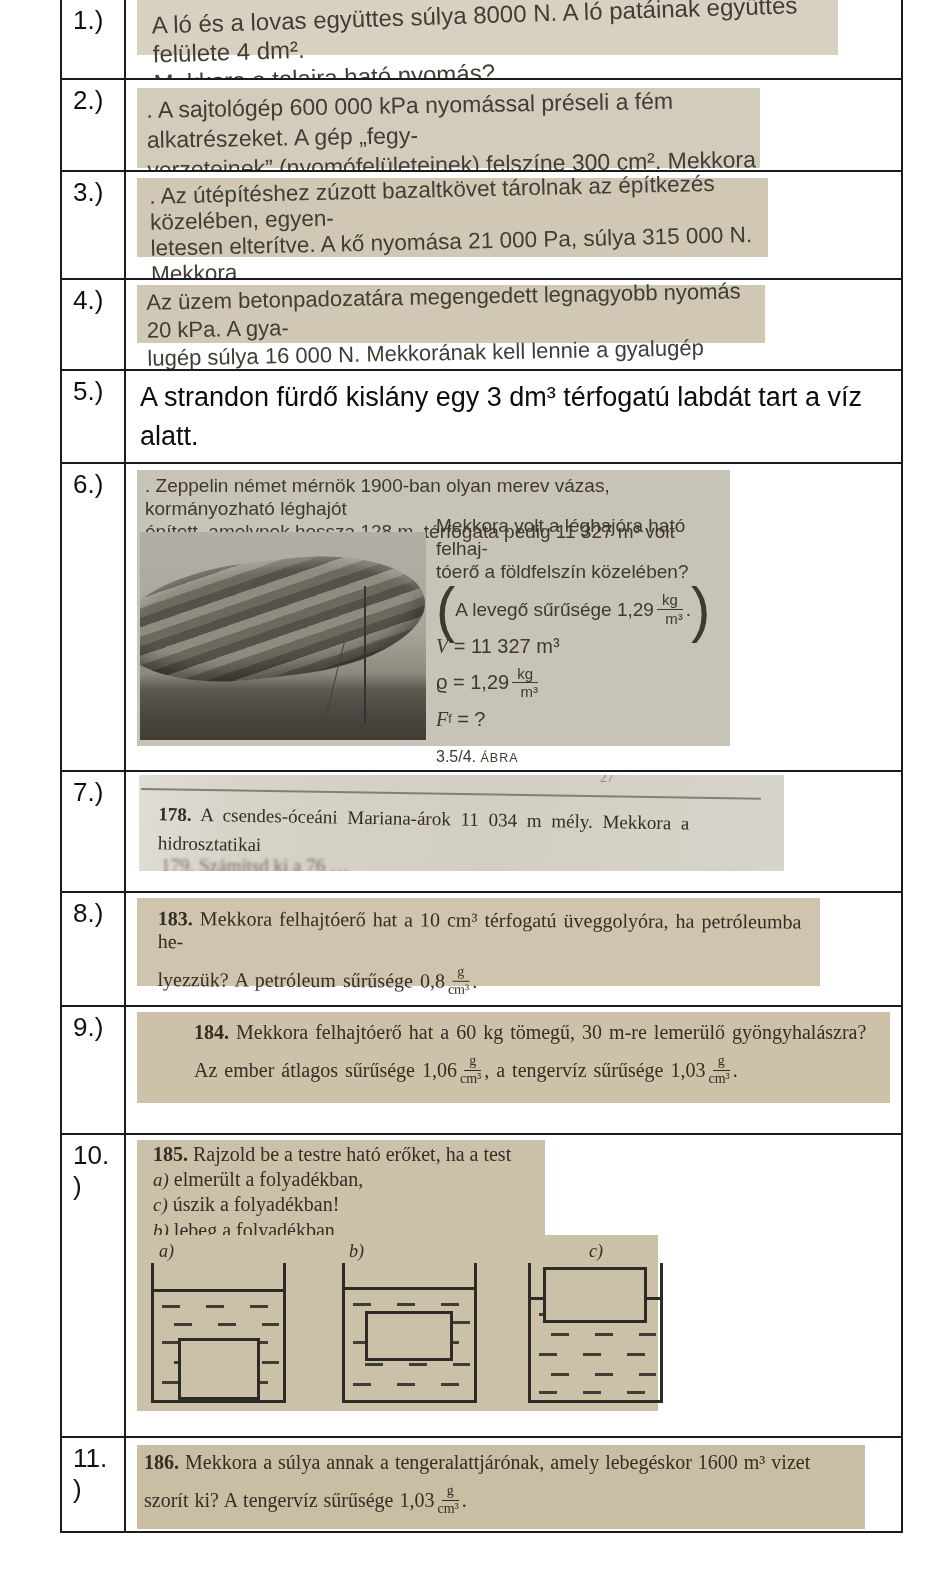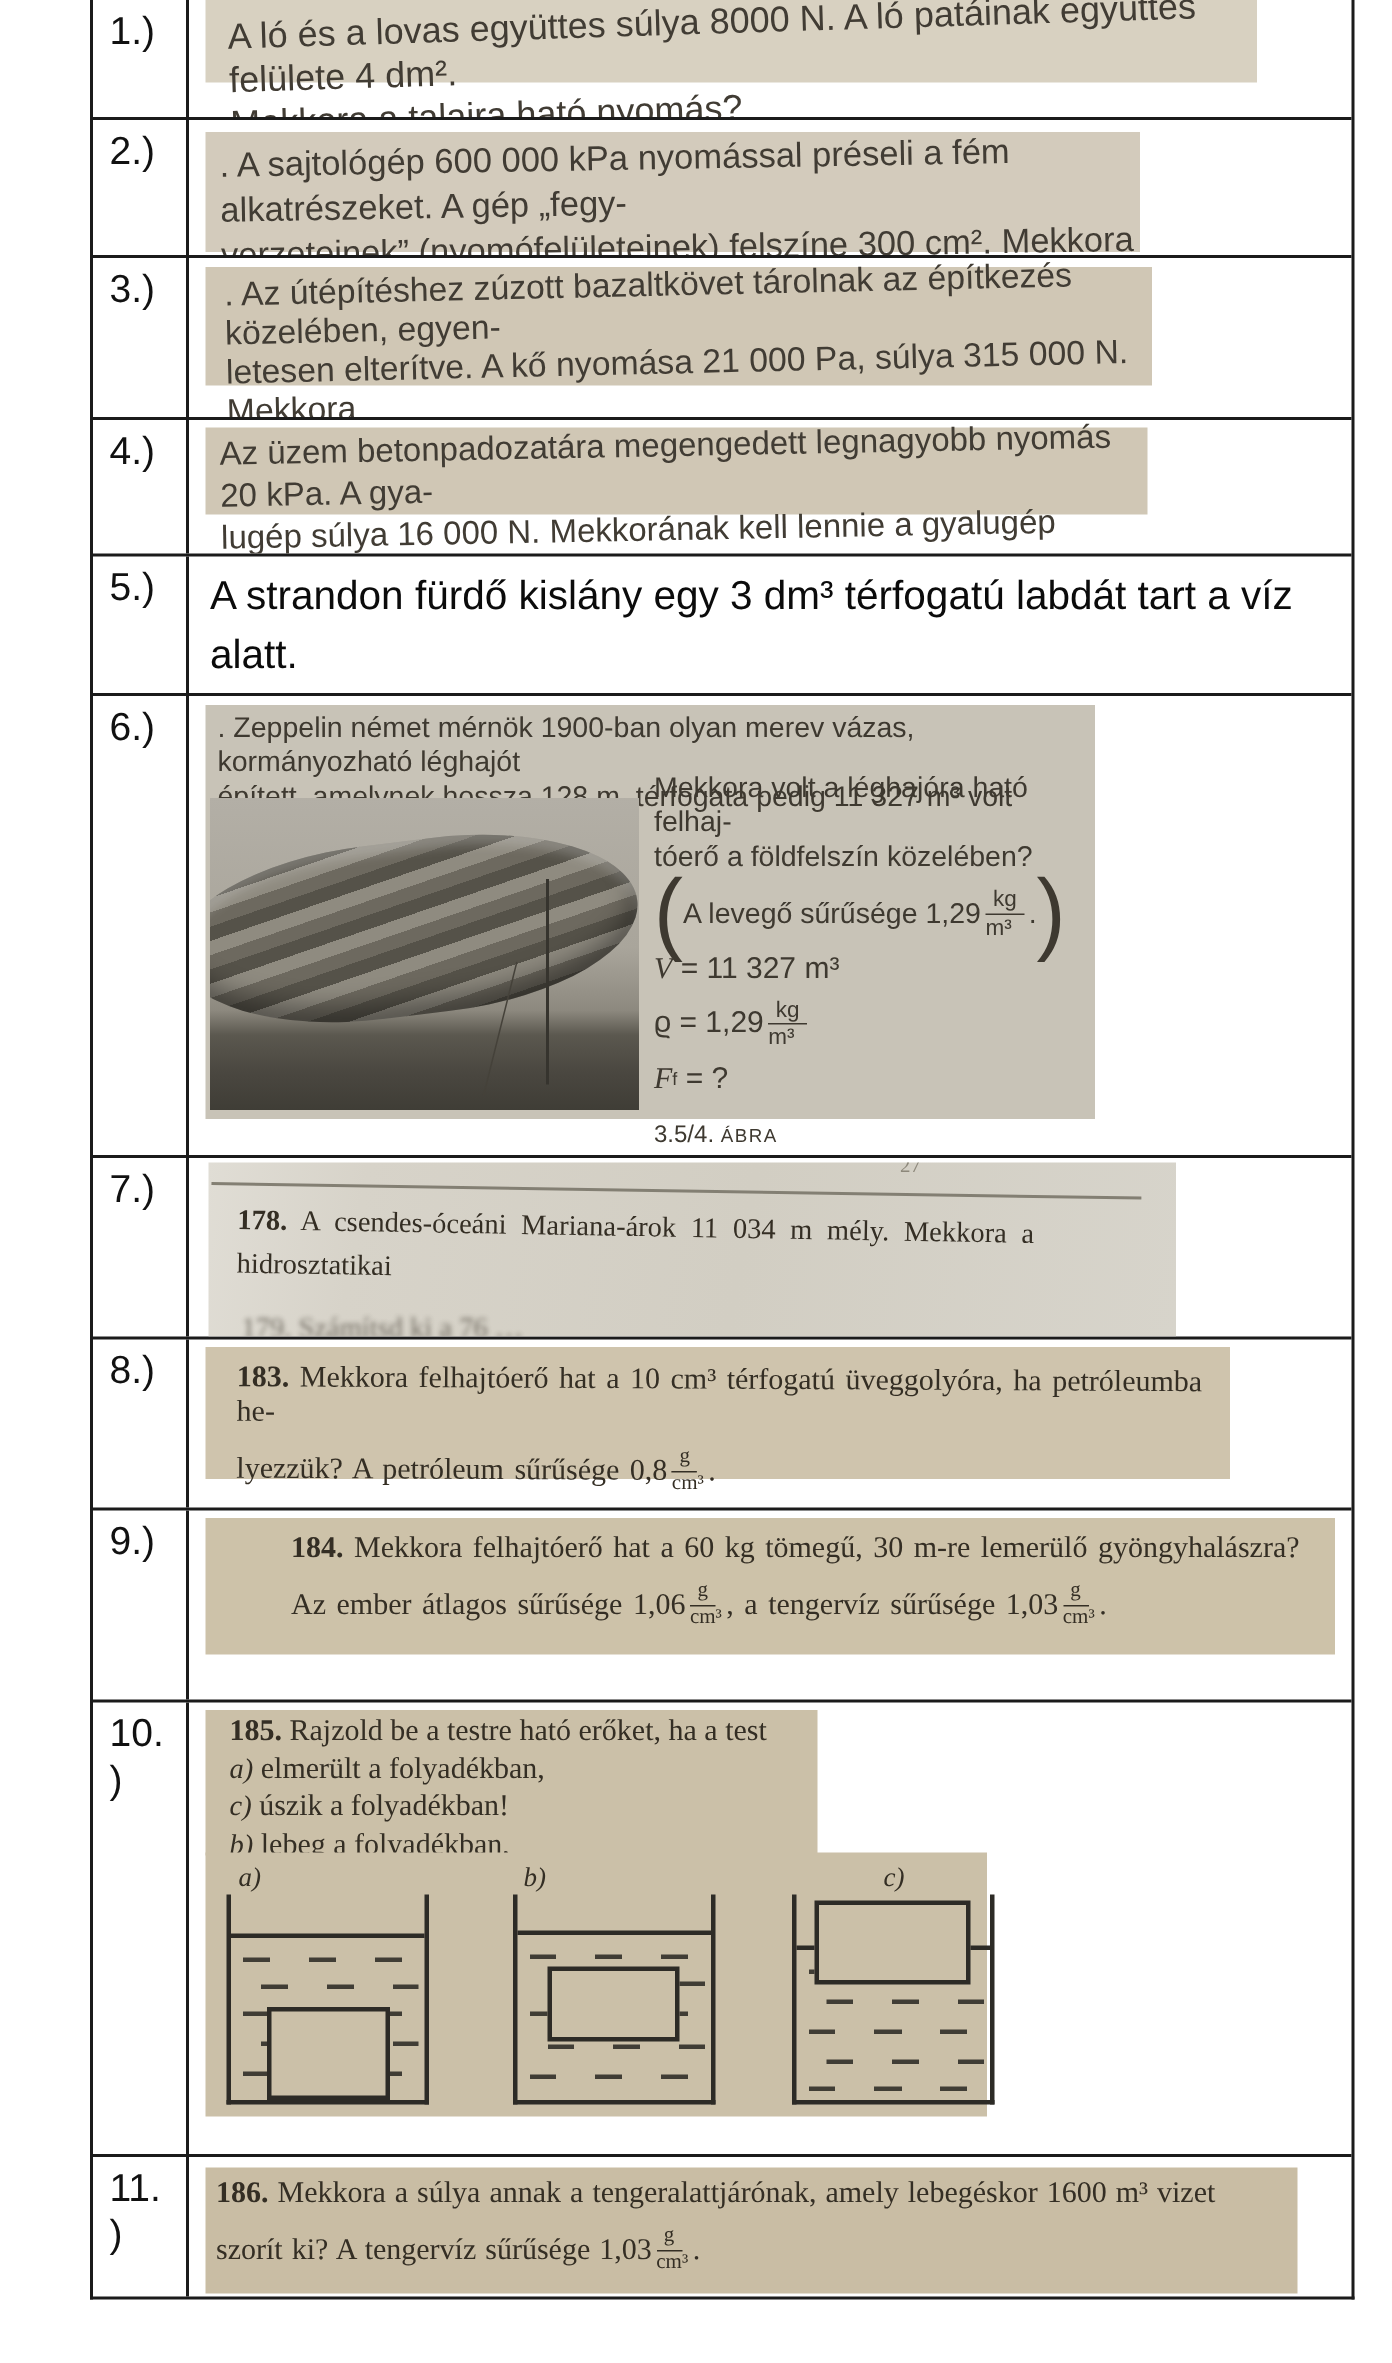--- a/index.html
+++ b/index.html
@@ -33,26 +33,26 @@
   .zep{position:absolute;left:-8%;top:14%;width:108%;height:56%;border-radius:50%/58%;
        background:repeating-linear-gradient(168deg,#8f8b80 0 9px,#6d695f 9px 18px,#555249 18px 27px);
        transform:rotate(-7deg);box-shadow:inset 0 -10px 16px rgba(0,0,0,.4), inset 0 6px 8px rgba(255,255,255,.25);}
   .mast{position:absolute;right:21%;top:26%;width:2px;height:66%;background:#36342e;}
   .mast2{position:absolute;right:32%;top:52%;width:1px;height:44%;background:#45423a;transform:rotate(14deg);}
   .rcol{position:absolute;left:299px;top:44px;width:292px;}
   .paren-line{display:flex;align-items:center;margin-top:9px;}
   .bigparen{font-size:58px;font-weight:400;line-height:0;transform:scaleY(1.05);color:#3e3930;}
   .fline{margin-top:8px;display:flex;align-items:center;font-size:20px;}
   .fline i{font-family:"Liberation Serif",serif;}
-  .frac{display:inline-flex;flex-direction:column;align-items:flex-start;line-height:1.05;font-size:15px;margin:0 3px;}
+  .frac{display:inline-flex;flex-direction:column;align-items:flex-end;line-height:1.05;font-size:15px;margin:0 3px;}
   .frac .n{padding:0 5px 1px;border-bottom:1.6px solid currentColor;}
   .frac .d{padding-top:1px;}
   .cap{margin-top:14px;font-size:16px;}
   .cap .sm{font-size:12.5px;letter-spacing:1px;}
-  .s7{left:13px;top:3px;width:645px;height:116px;overflow:hidden;
+  .s7{left:13px;top:3px;width:645px;height:96px;overflow:hidden;
       background:linear-gradient(100deg,#e0ddd5 0%,#d7d3c9 16%,#d2cec3 55%,#d7d4cb 100%);}
   .s7 .inner{transform:rotate(1deg);transform-origin:0 0;padding:24px 0 0 20px;font-size:19px;line-height:29px;word-spacing:5px;}
   .rule7{position:absolute;left:2px;top:13px;width:620px;height:2px;background:#837f73;transform:rotate(0.9deg);transform-origin:0 0;}
   .pg7{position:absolute;right:170px;top:-5px;font-size:14px;color:#8d887b;}
   .cut7{position:absolute;left:22px;bottom:-6px;font-size:19px;filter:blur(1.6px);opacity:.6;}
   .s8{left:11px;top:5px;width:683px;height:88px;background:#cfc4ad;}
   .s8 .inner{padding:9px 0 0 21px;font-size:20px;word-spacing:2px;transform:rotate(.3deg);transform-origin:0 0;}
   .s9{left:11px;top:5px;width:753px;height:91px;background:#cdc2a9;padding-left:36px;}
   .s9 .inner{padding:9px 0 0 21px;font-size:20px;word-spacing:2px;}
   .fracline{display:flex;align-items:center;margin-top:10px;}

